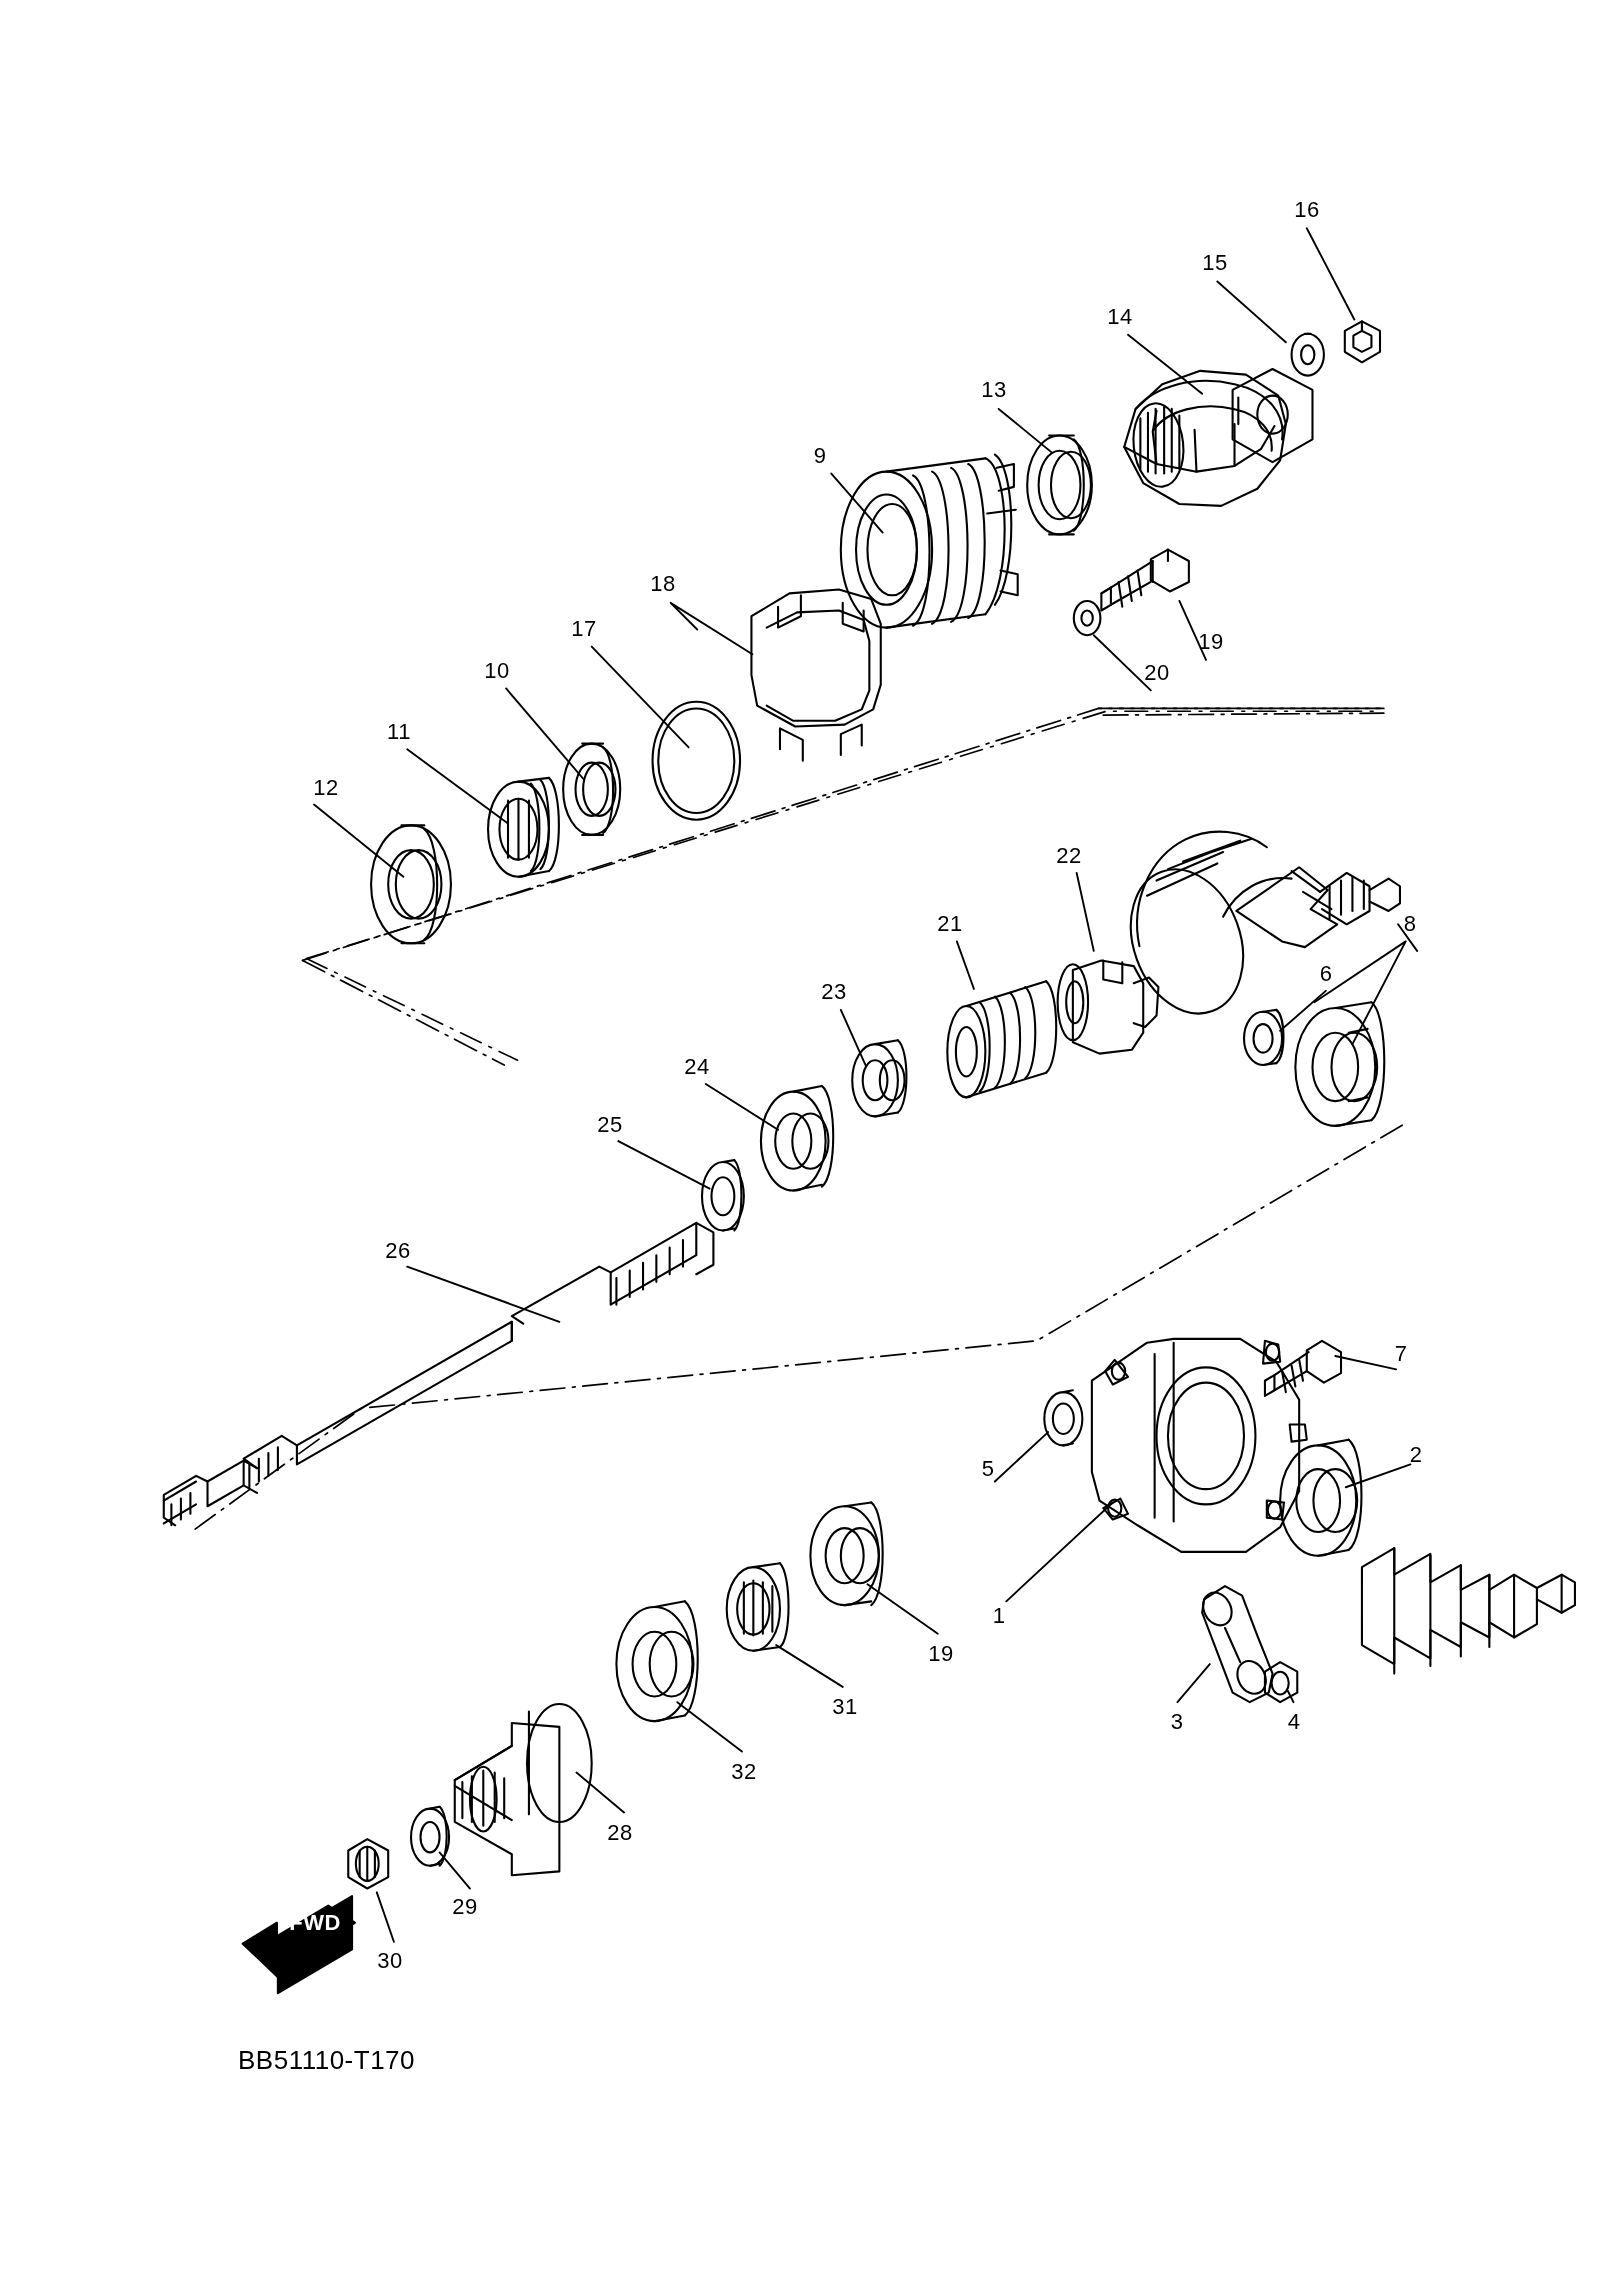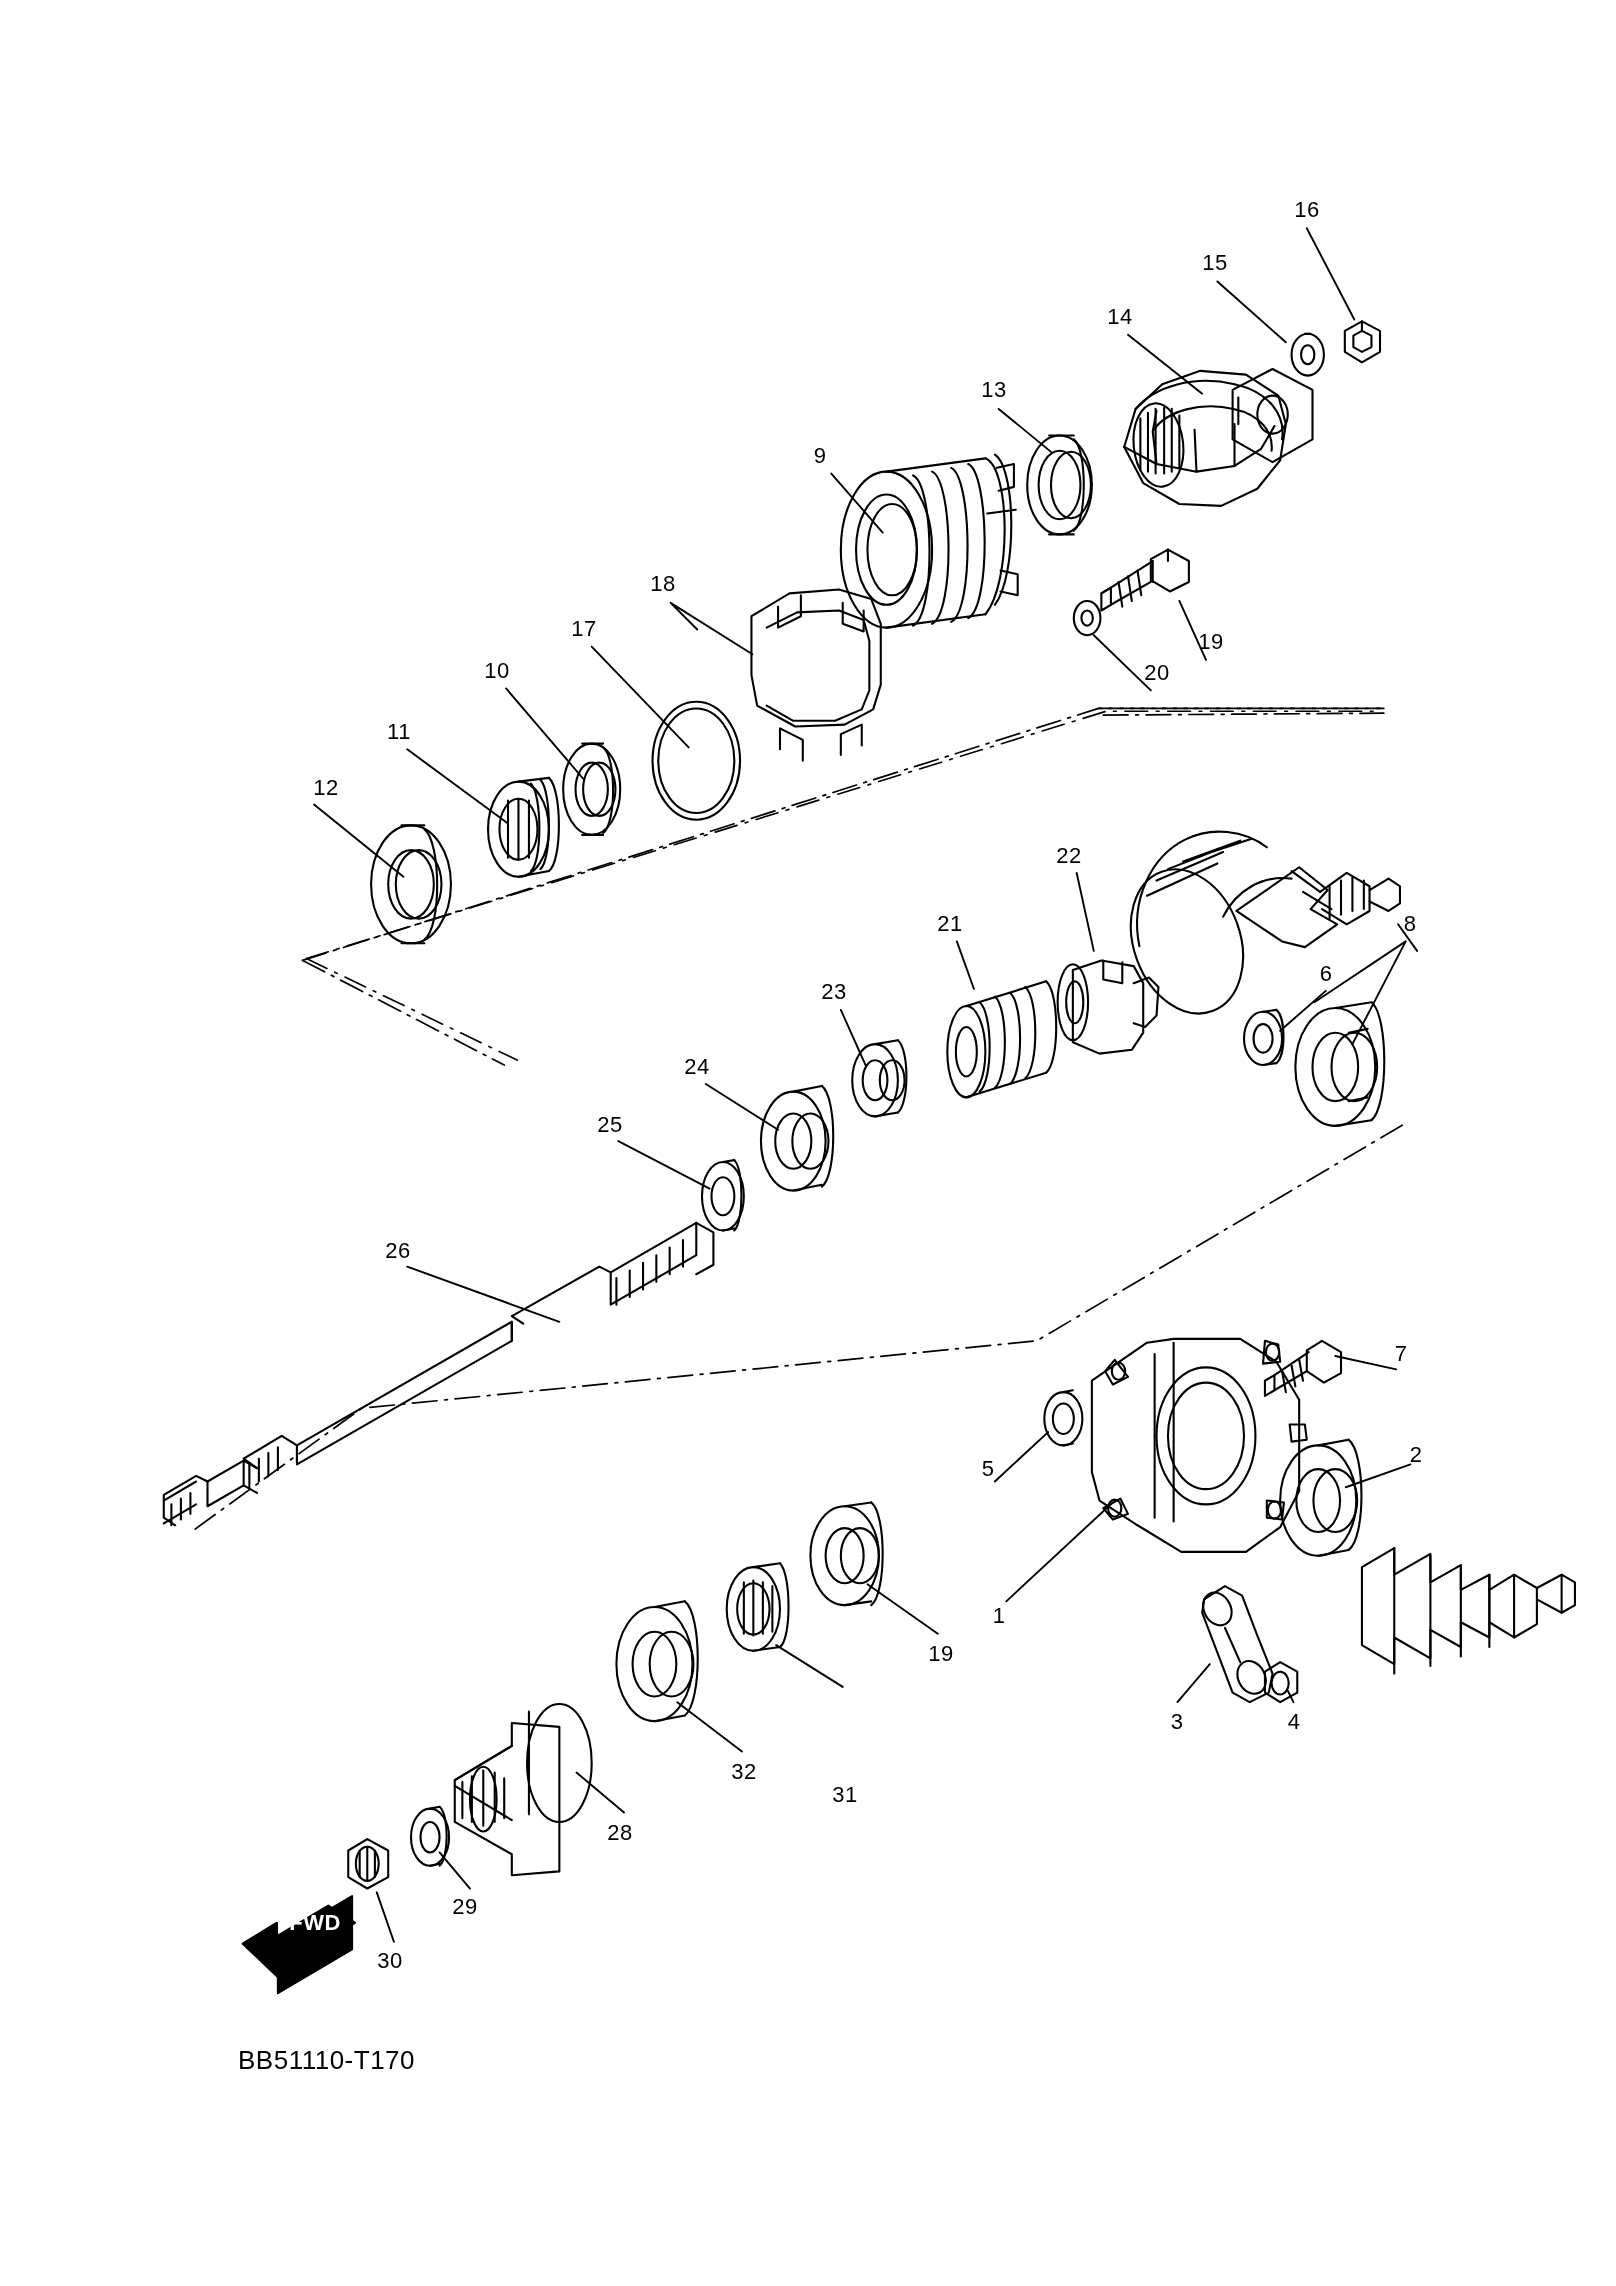--- a/index.html
+++ b/index.html
@@ -444,21 +444,21 @@
   <div class="callout" style="left:950px;  top:924px;">21</div>
   <div class="callout" style="left:1069px; top:856px;">22</div>
   <div class="callout" style="left:834px;  top:992px;">23</div>
   <div class="callout" style="left:697px;  top:1067px;">24</div>
   <div class="callout" style="left:610px;  top:1125px;">25</div>
   <div class="callout" style="left:398px;  top:1251px;">26</div>
   <div class="callout" style="left:941px;  top:1654px;">19</div>
   <div class="callout" style="left:620px;  top:1833px;">28</div>
   <div class="callout" style="left:465px;  top:1907px;">29</div>
   <div class="callout" style="left:390px;  top:1961px;">30</div>
-  <div class="callout" style="left:845px;  top:1795px;">31</div>
+  <div class="callout" style="left:845px;  top:1707px;">31</div>
   <div class="callout" style="left:744px;  top:1772px;">32</div>
 
   <div class="fwd-label" style="left:315px; top:1923px;">FWD</div>
 
   <div class="part-code" style="left:238px; top:2045px;">BB51110-T170</div>
 
 </div>
 
 
 </body></html>

